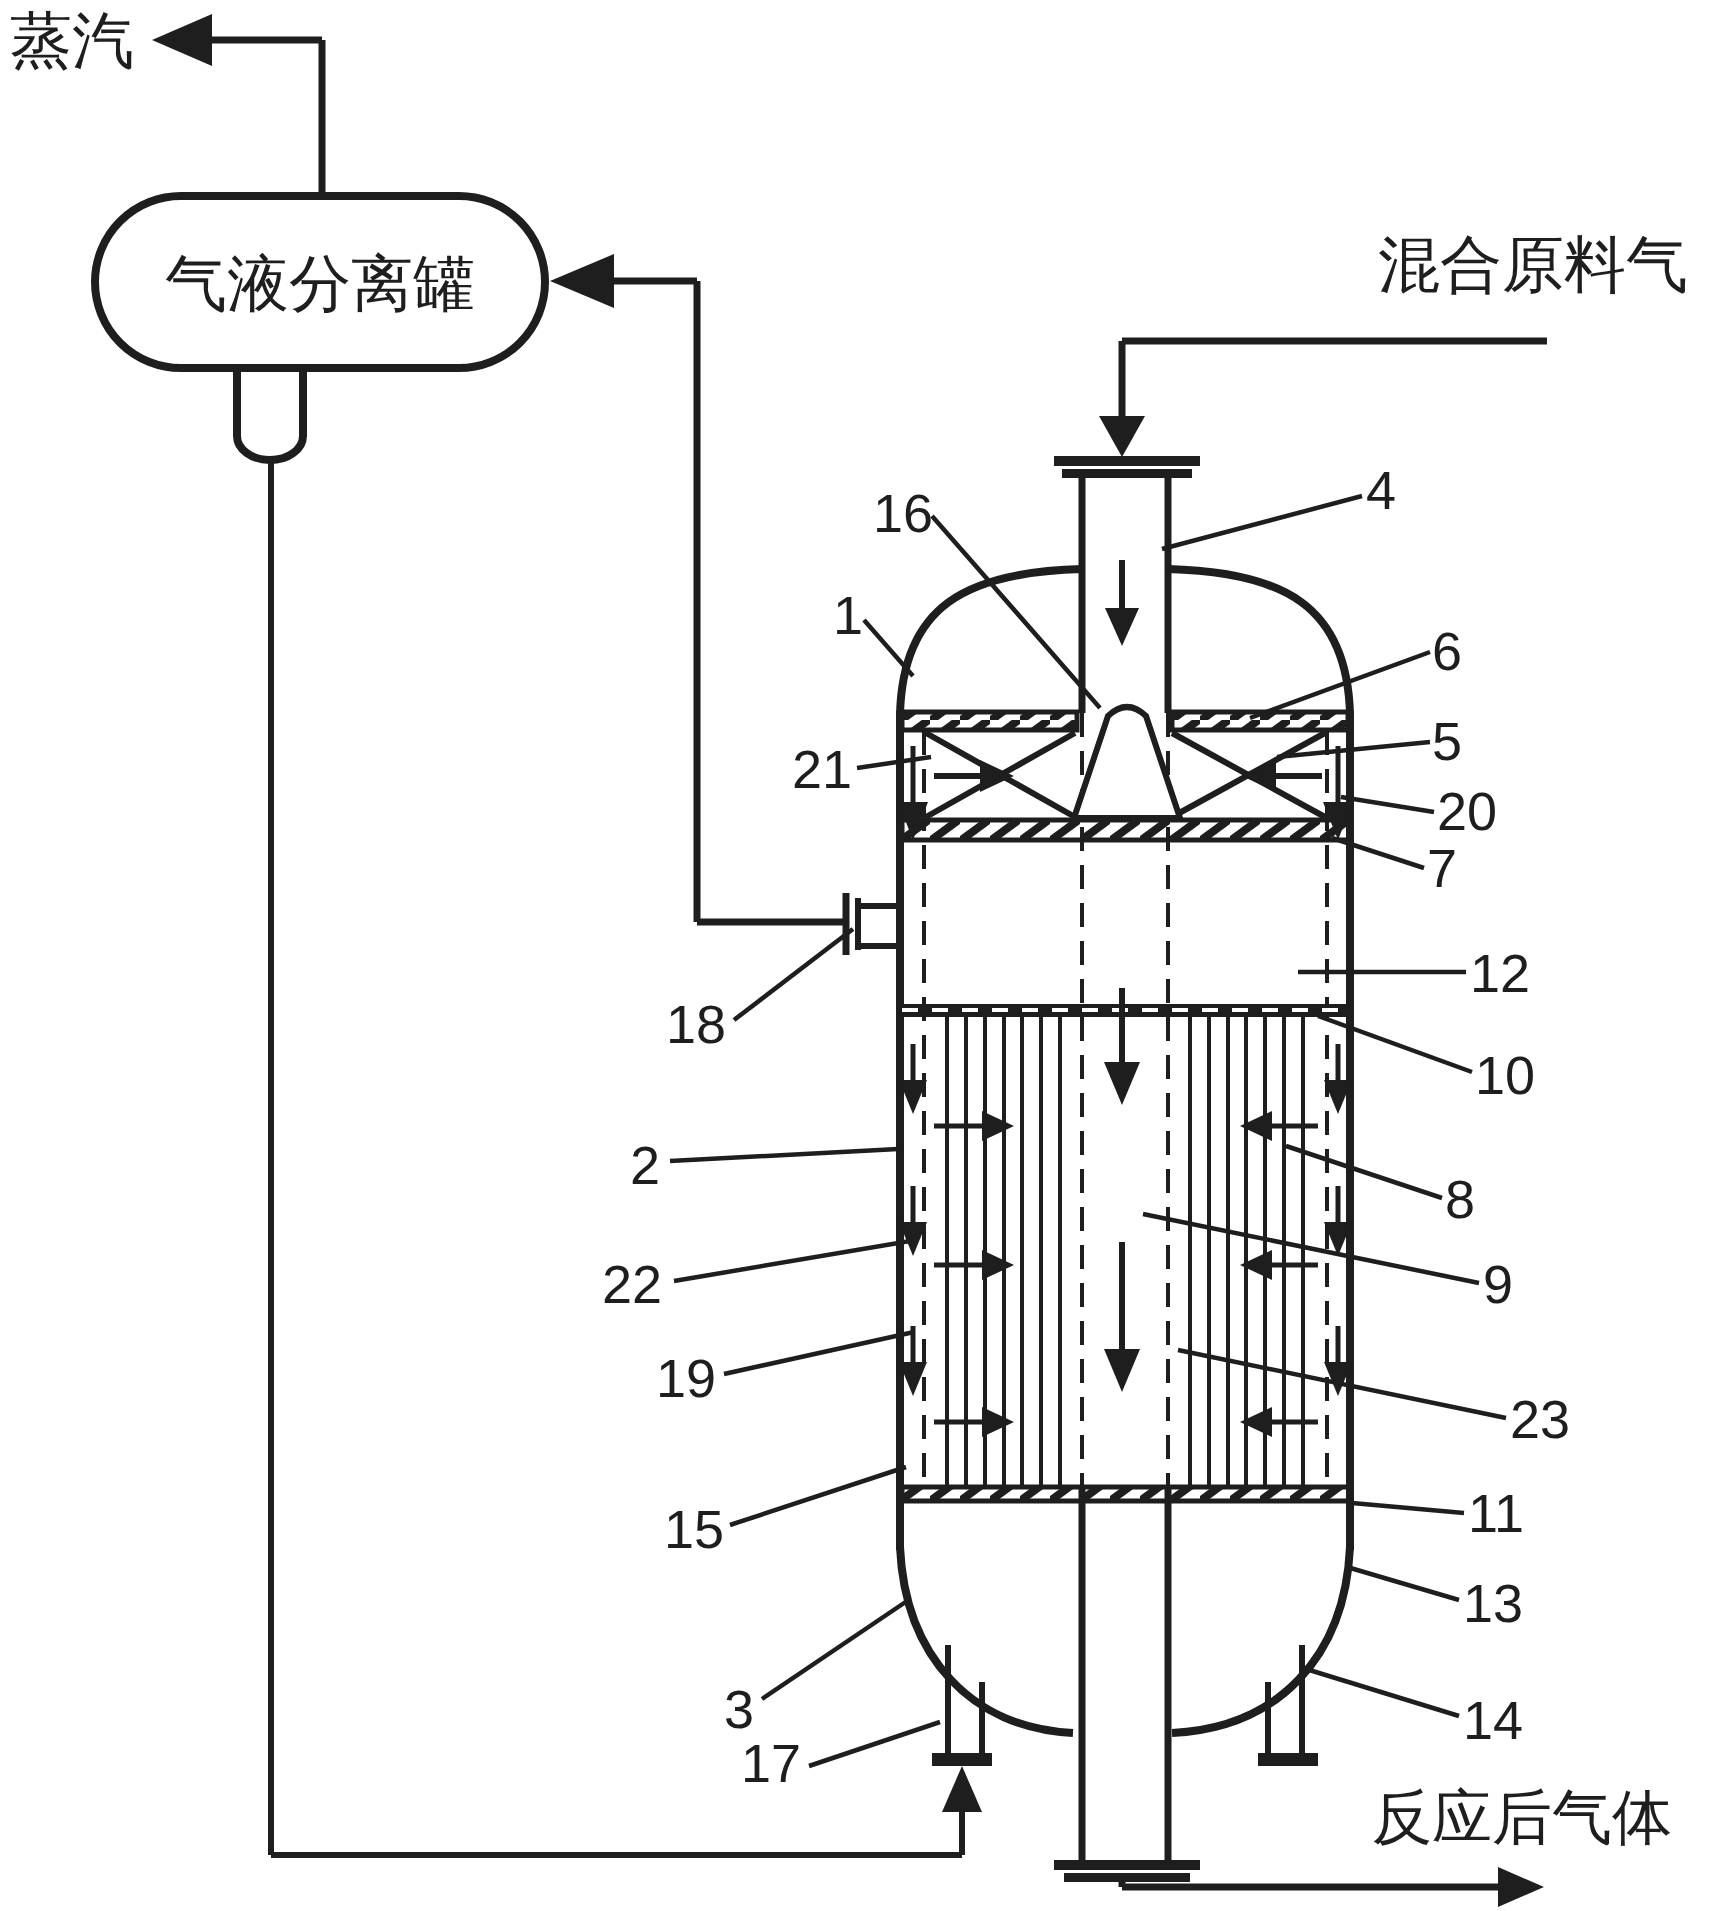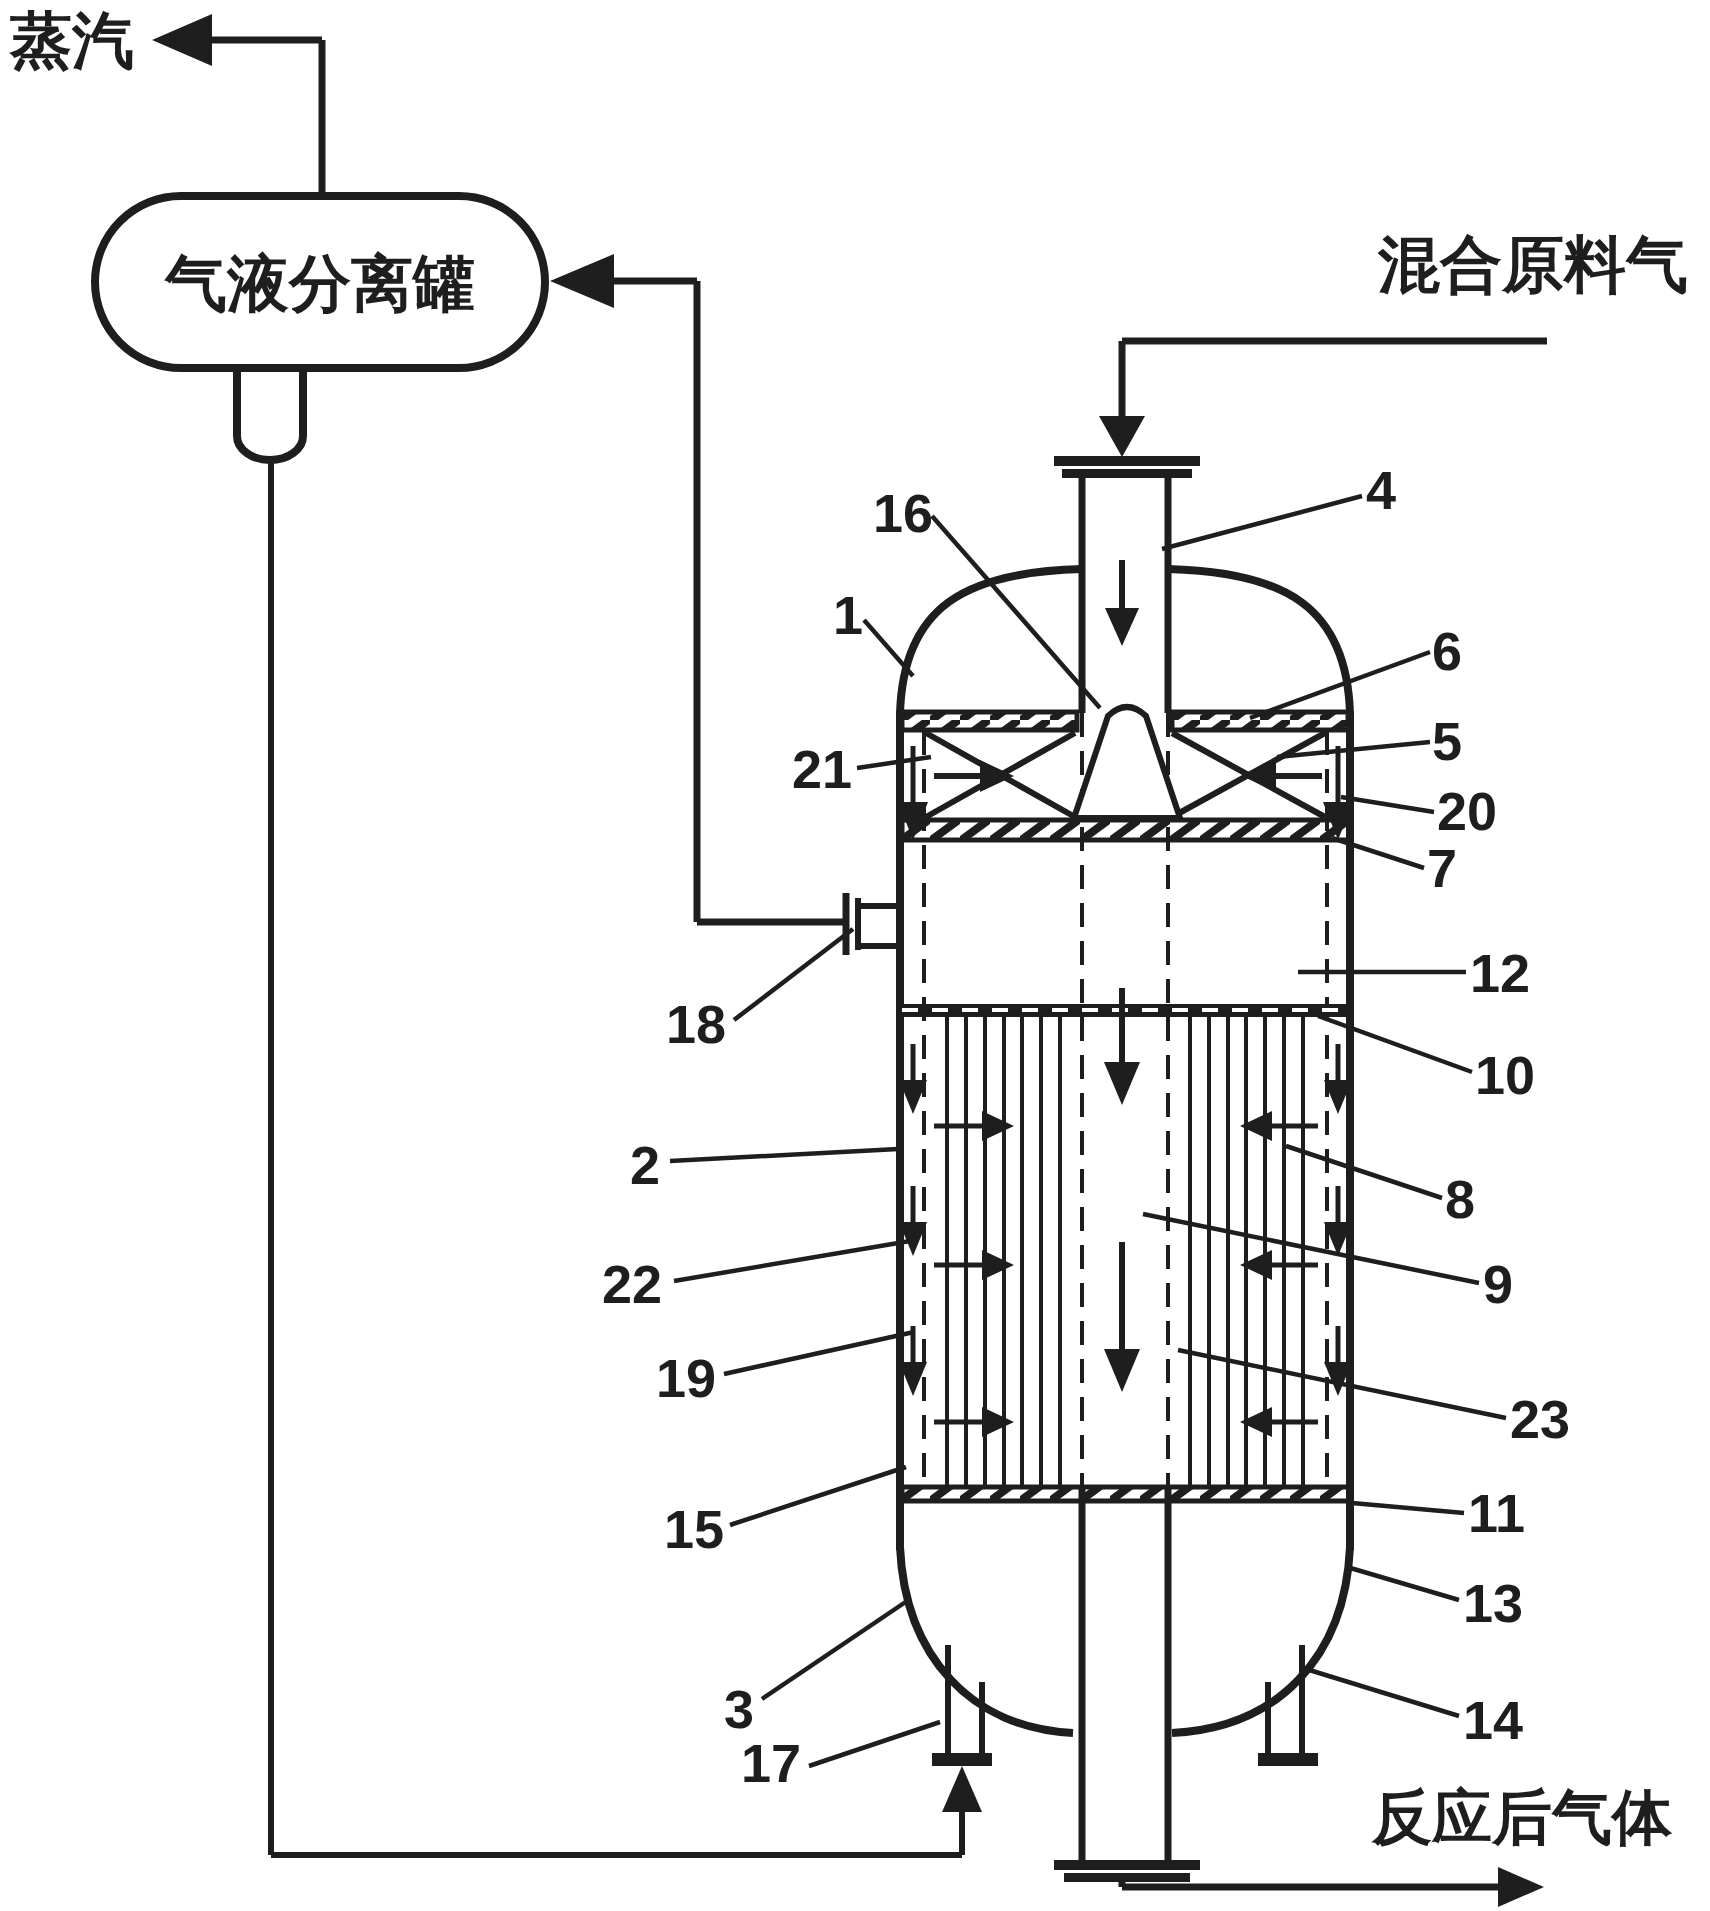--- a/index.html
+++ b/index.html
@@ -1,17 +1,17 @@
 <!DOCTYPE html>
 <html><head>
 <meta charset="utf-8">
 <style>
   html,body{margin:0;padding:0;background:#ffffff;}
   .stage{width:1710px;height:1911px;position:relative;background:#fff;
-         font-family:"Liberation Sans","DejaVu Sans",sans-serif;font-weight:bold;}
+         font-family:"Liberation Sans","DejaVu Sans",sans-serif;}
   svg text{font-family:"Liberation Sans","DejaVu Sans",sans-serif;fill:#1e1e1e;}
   .callout{font-size:54px;}
   .cjk{font-size:62px;}
   .cjk-small{font-size:60px;}
 </style>
 </head>
 <body>
 
 <div class="stage">
 <svg width="1710" height="1911" viewBox="0 0 1710 1911">

